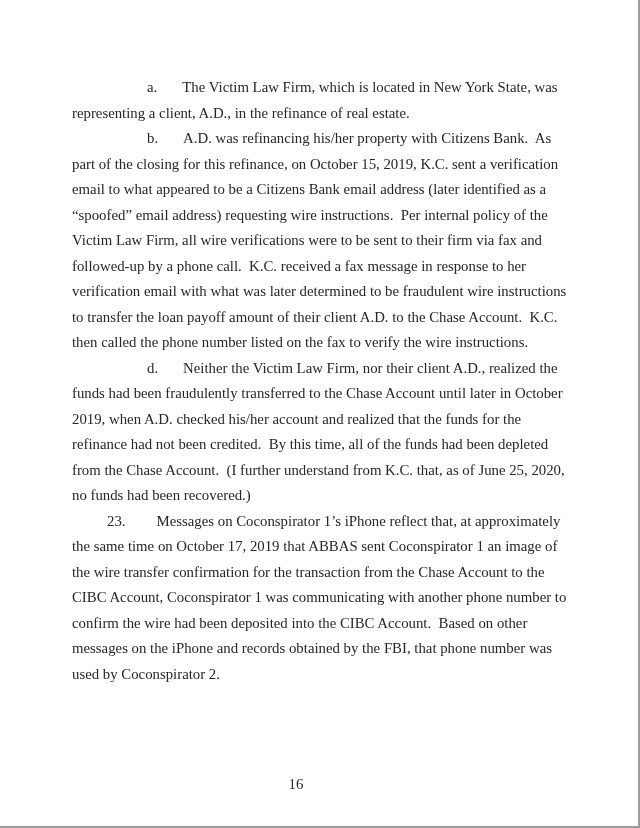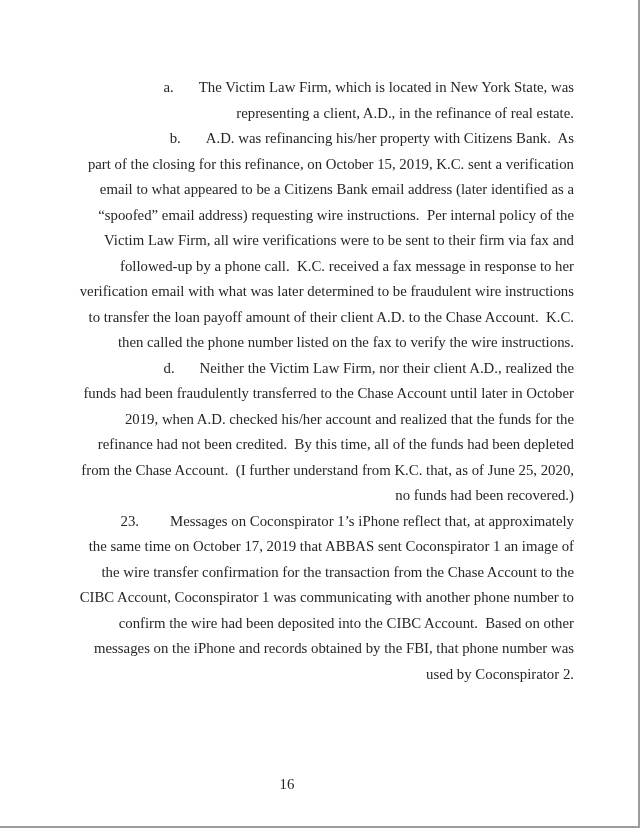--- a/index.html
+++ b/index.html
@@ -19,36 +19,36 @@
     font-family: "Liberation Serif", "DejaVu Serif", serif;
     color: #262626;
   }
   .content {
     position: absolute;
     top: 75px;
     left: 72px;
     width: 502px;
     font-size: 14.8px;
     line-height: 25.5px;
-    text-align: right;
+    text-align: left;
   }
   .content p {
     margin: 0;
     padding: 0;
   }
   p.sub { text-indent: 75px; }
   p.num { text-indent: 35px; }
   .plabel { white-space: pre; }
   .gap-letter { display: inline-block; width: 25px; }
   .gap-num { display: inline-block; width: 31px; }
   .ptext { white-space: pre-wrap; }
   .page-number {
     position: absolute;
     top: 772px;
-    left: 0;
+    left: 9px;
     width: 574px;
     text-align: center;
     font-size: 14.8px;
     line-height: 25.5px;
   }
 </style>
 </head>
 <body>
 
 <div class="page">

